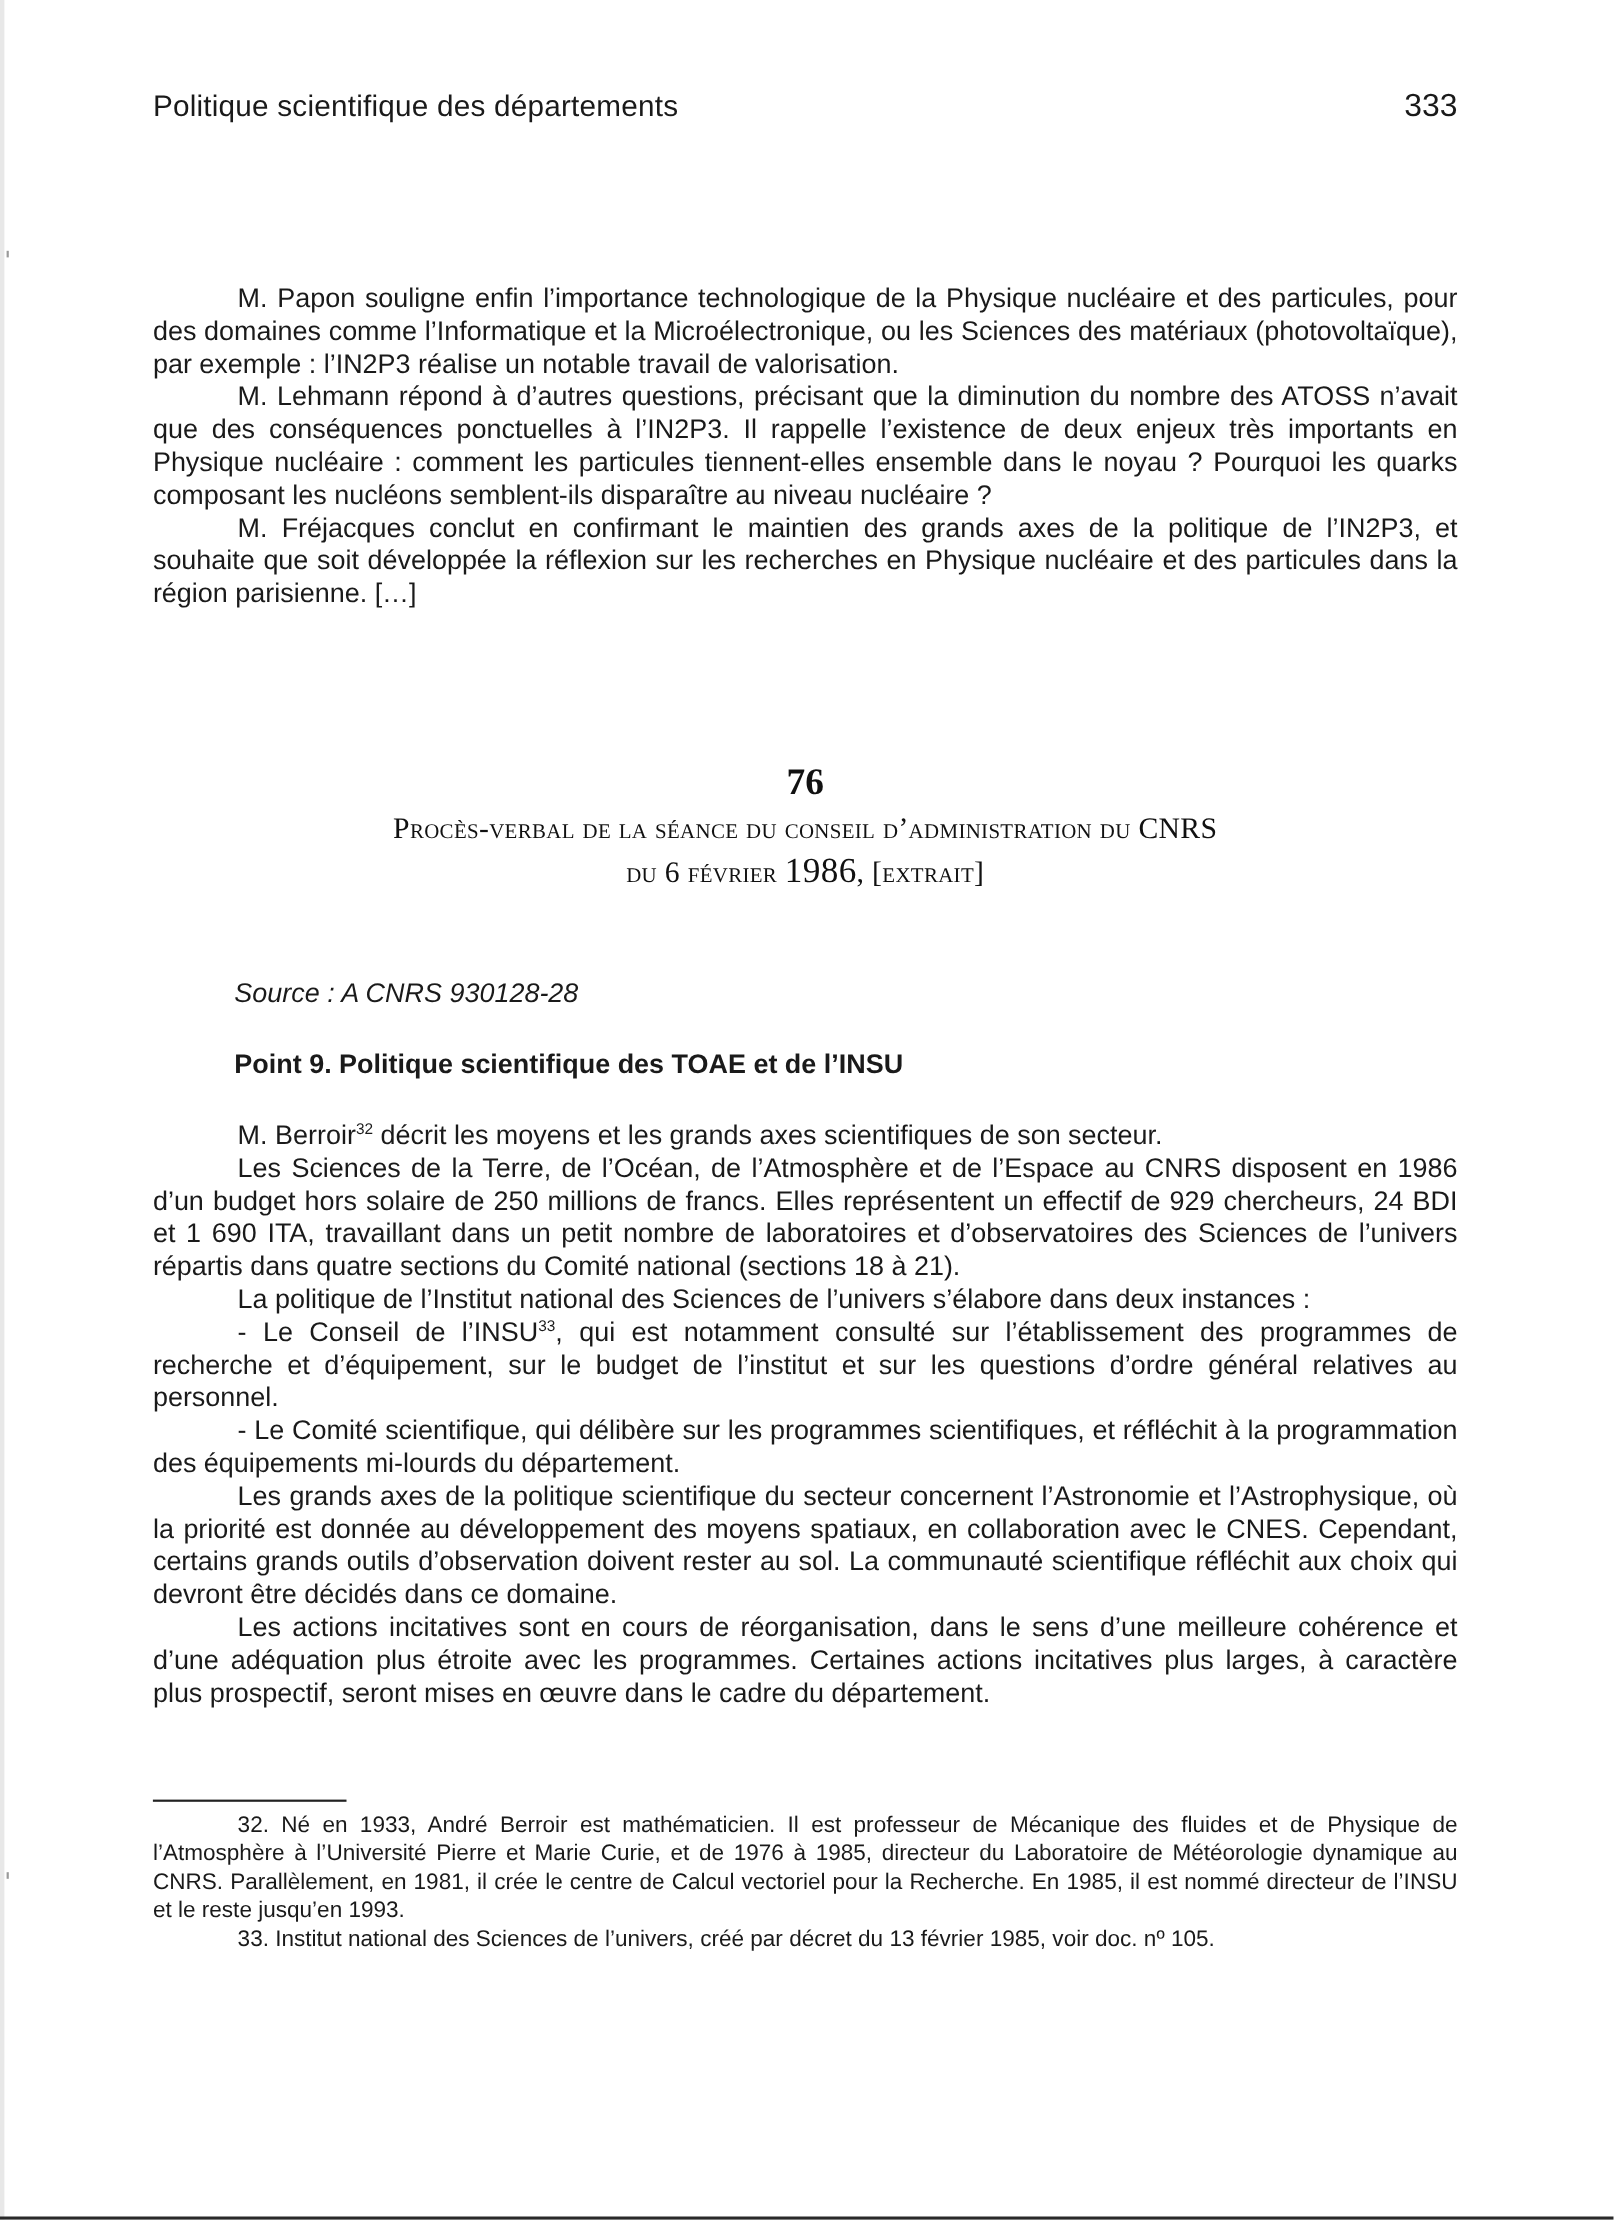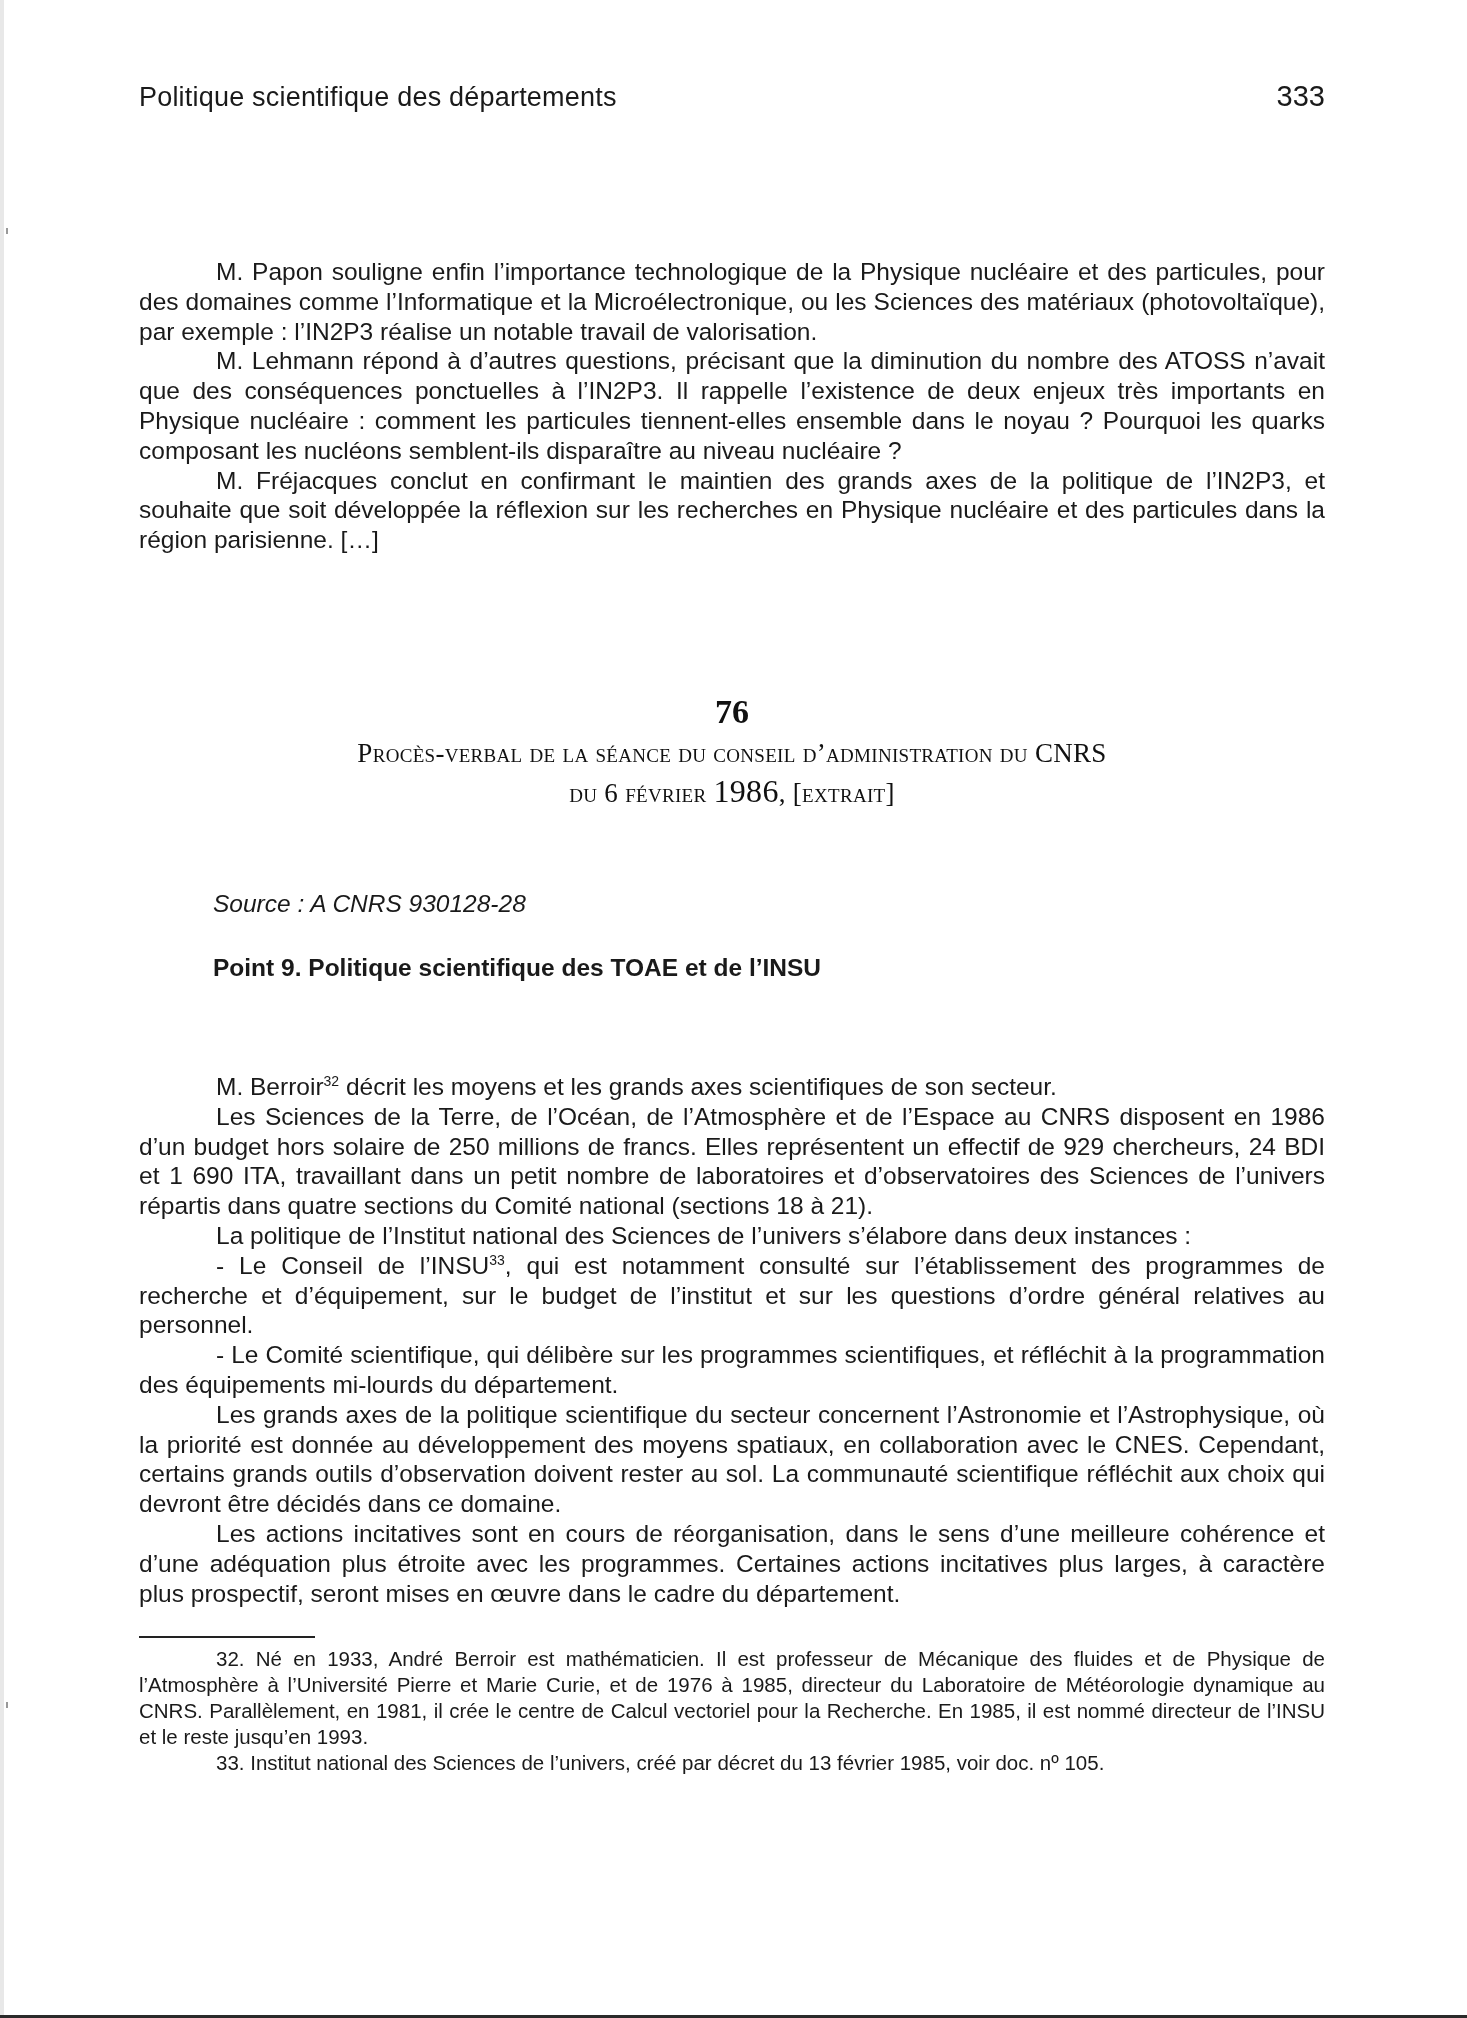--- a/index.html
+++ b/index.html
@@ -26,21 +26,21 @@
     .doc-heading {
       position: absolute; left: 139px; width: 1186px; top: 690px;
       text-align: center; font-family: "Liberation Serif", "DejaVu Serif", serif;
       color: #111;
     }
     .doc-number { font-size: 34px; font-weight: bold; line-height: 44px; }
     .doc-title { font-size: 27px; line-height: 38px; font-variant: small-caps; letter-spacing: 0.3px; }
     .doc-title .big { font-size: 32px; }
     .source-line { position: absolute; left: 213px; top: 890px; font-size: 24.5px; font-style: italic; }
     .point-heading { position: absolute; left: 213px; top: 954px; font-size: 24.5px; font-weight: bold; }
-    .block-2 { top: 1072px; }
+    .block-2 { top: 1018px; }
     sup { font-size: 14px; line-height: 0; vertical-align: super; }
     .footnote-rule { position: absolute; left: 139px; top: 1636px; width: 176px; height: 2px; background: #222; }
     .footnotes {
       position: absolute; left: 139px; top: 1646px; width: 1186px;
       font-size: 20.5px; line-height: 26px; text-align: justify;
       font-family: "Liberation Sans Narrow", "Liberation Sans", sans-serif;
     }
     .footnotes p { margin: 0; text-indent: 77px; }
     .margin-mark { position: absolute; left: 6px; width: 2px; height: 6px; background: #999; }
   </style>

